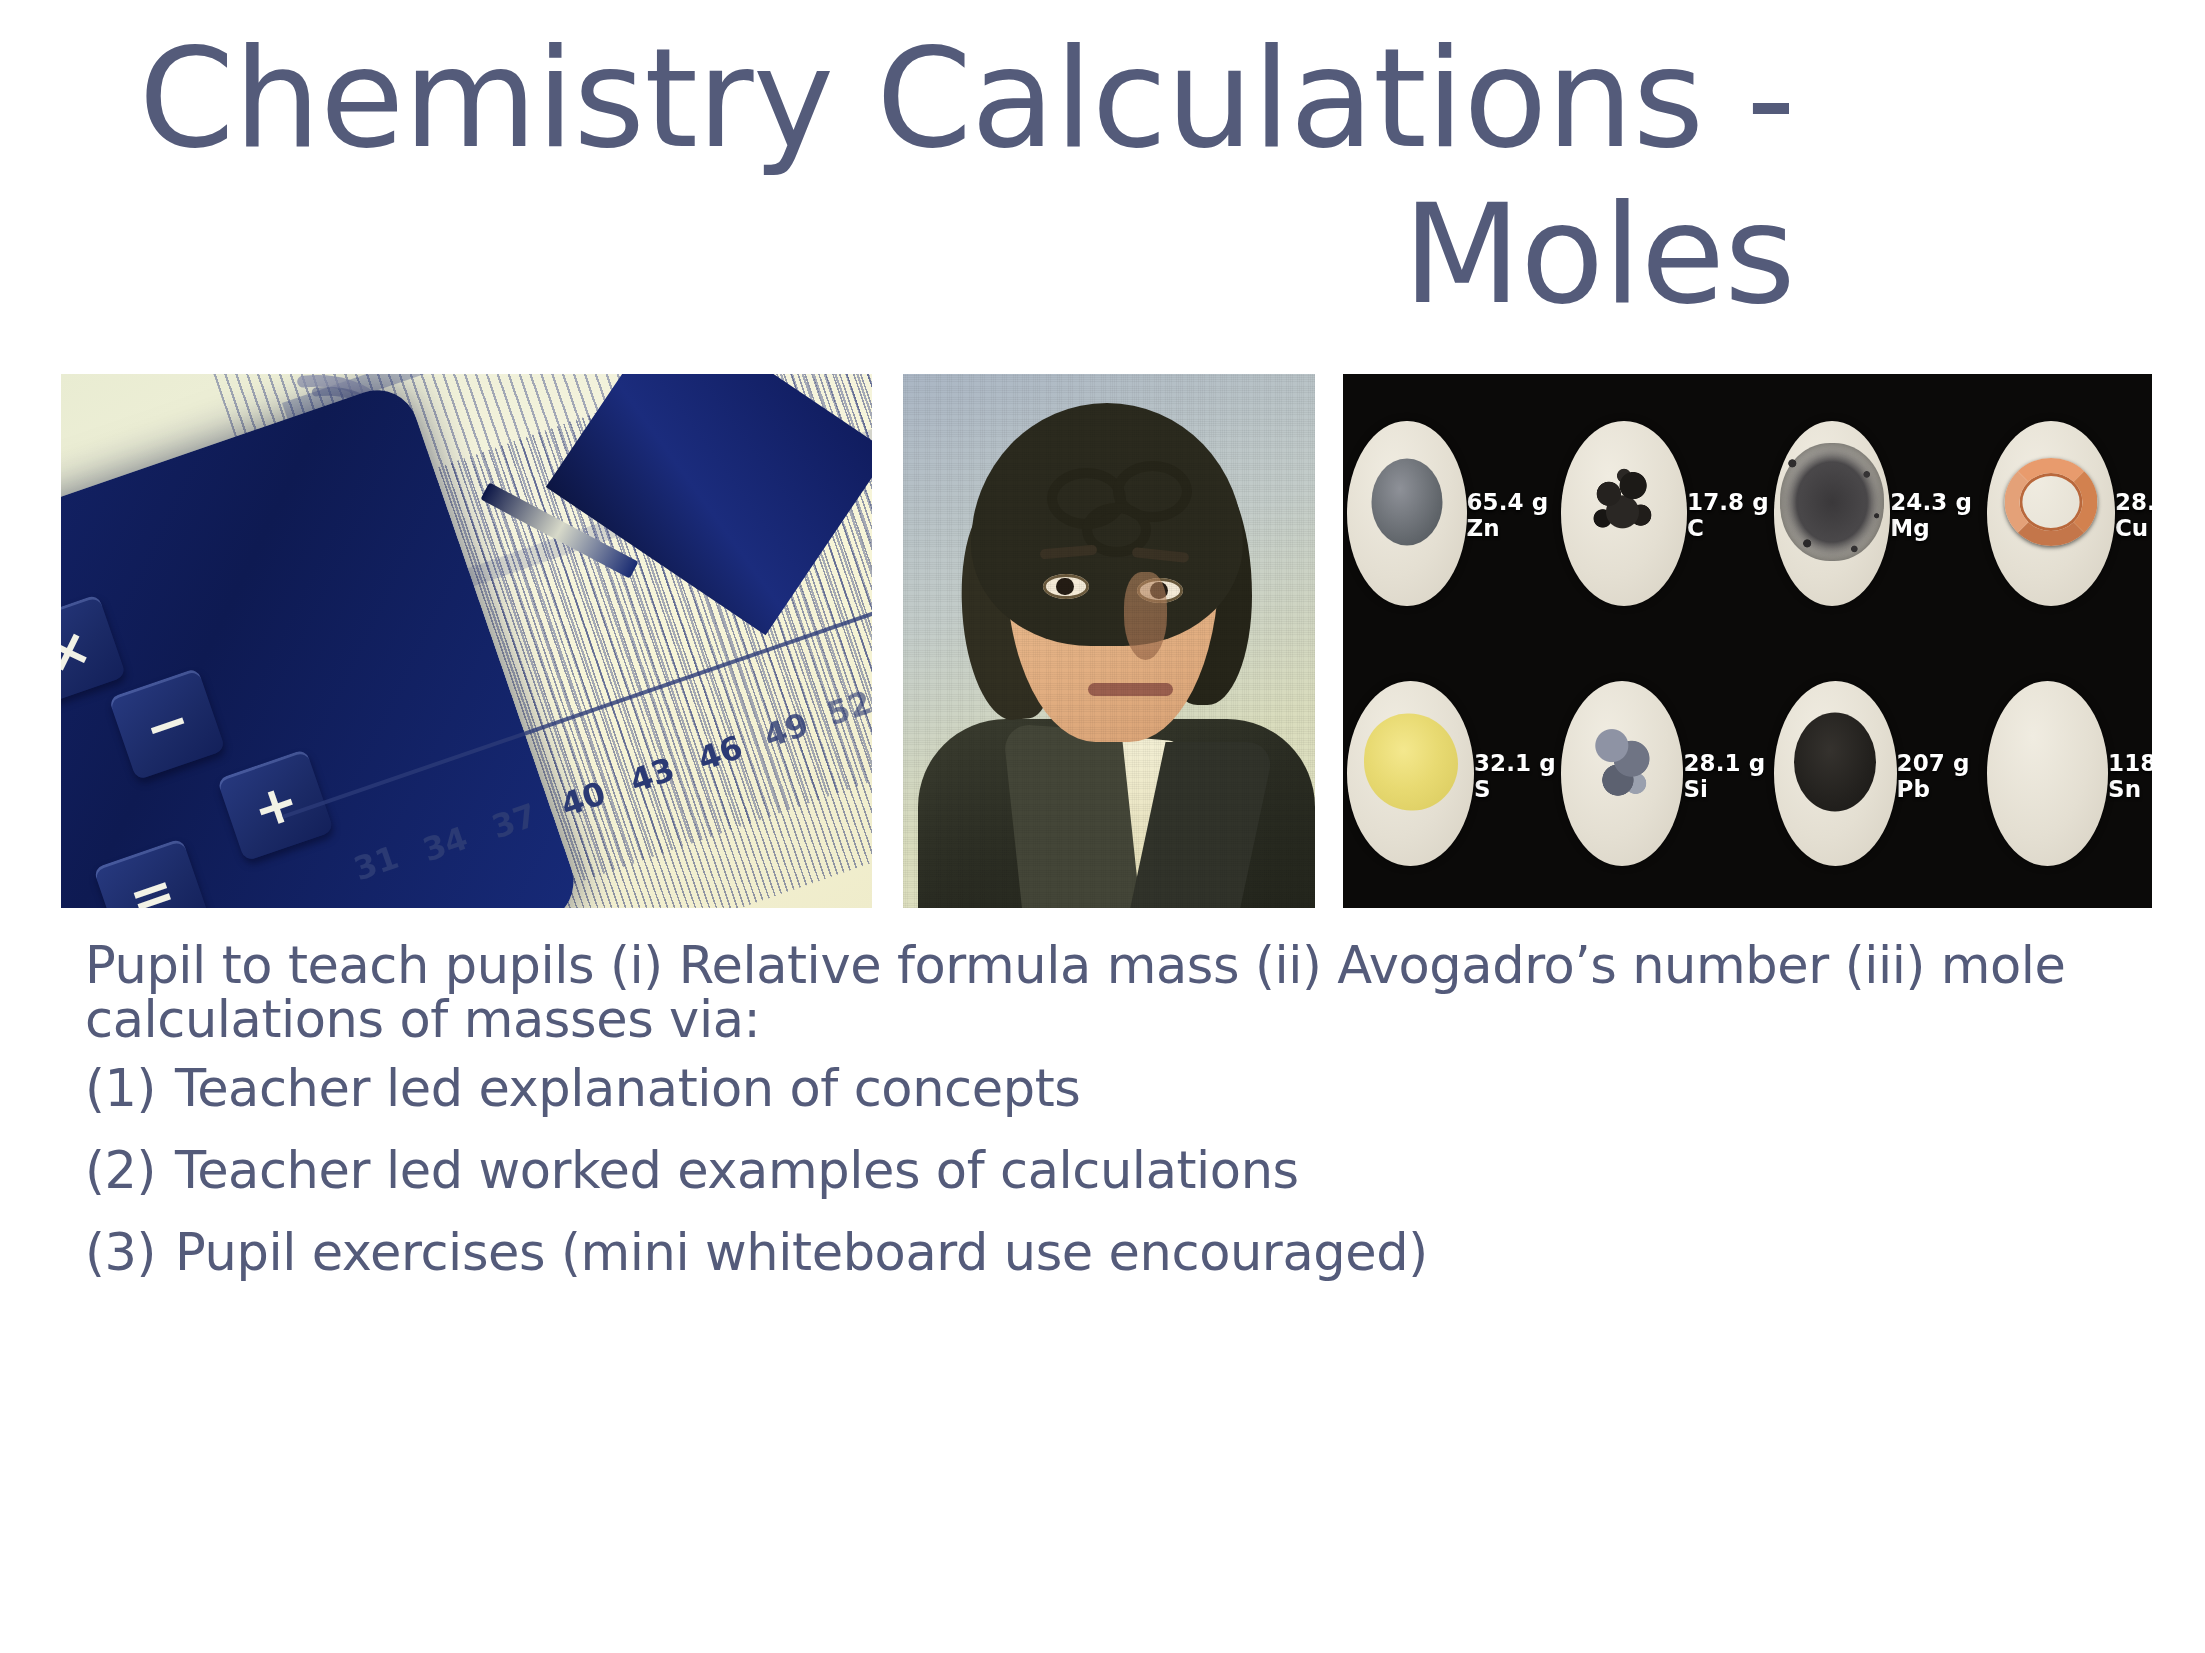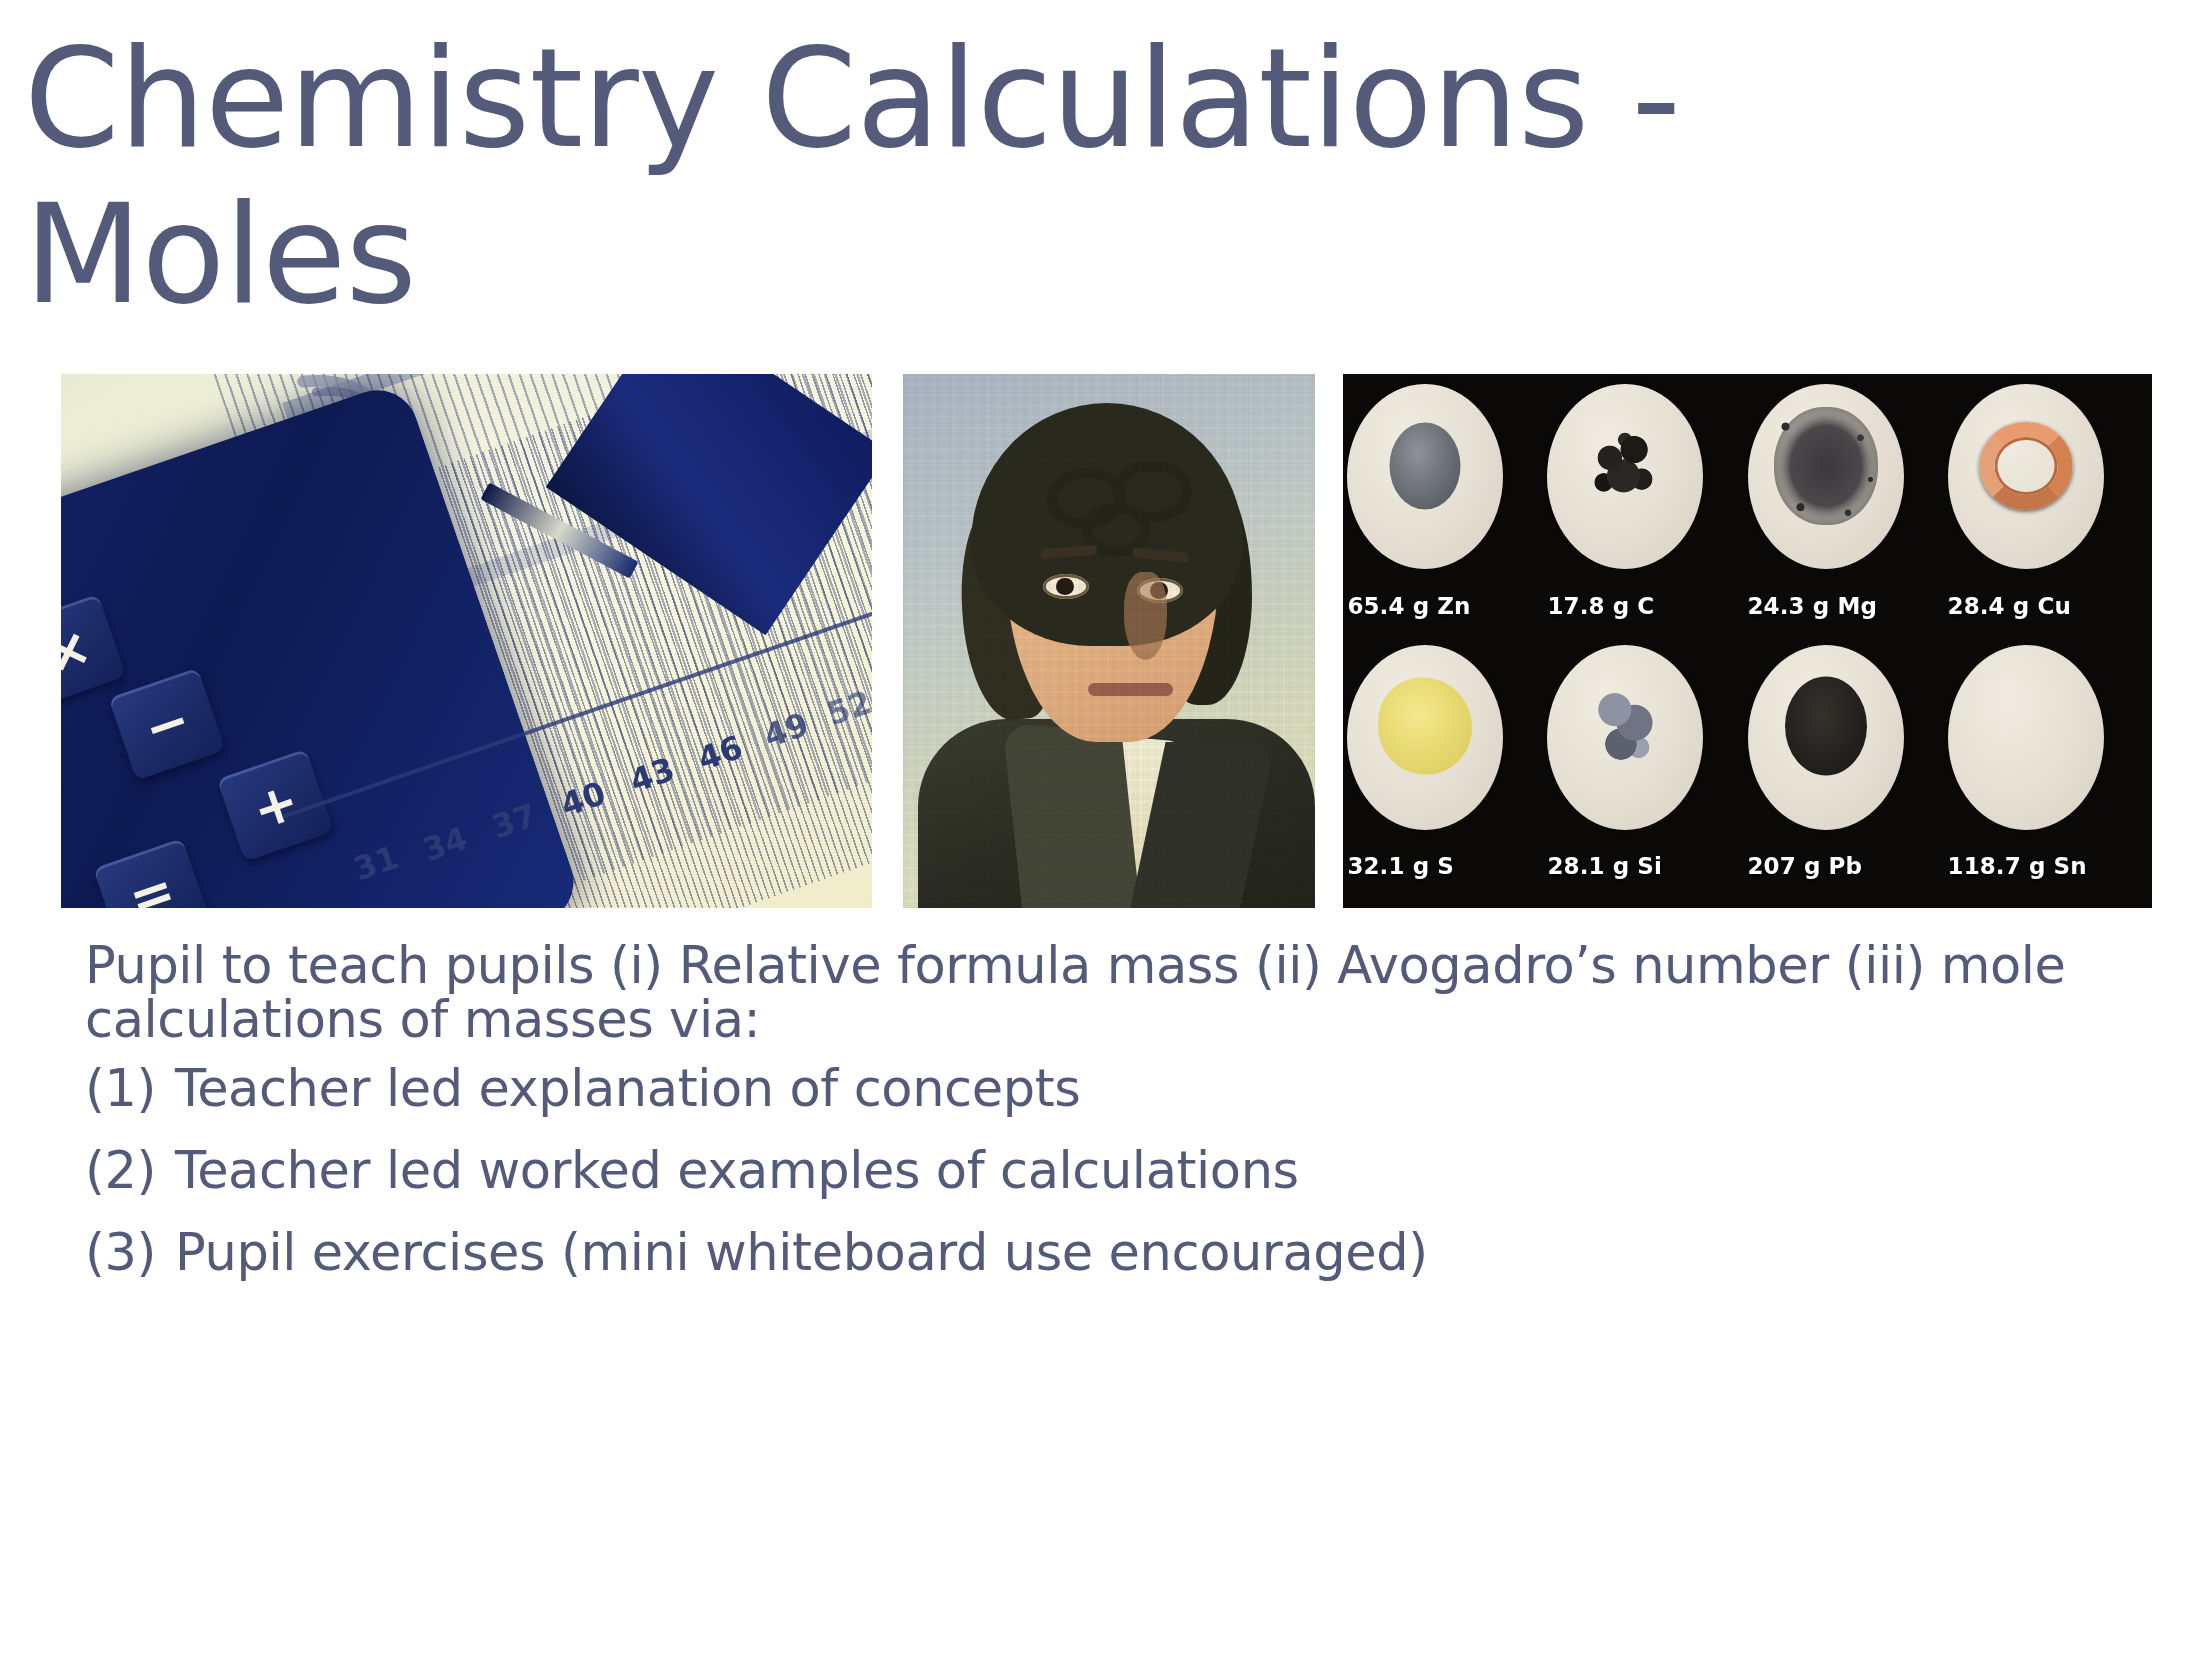--- a/index.html
+++ b/index.html
@@ -14,29 +14,28 @@
     font-family: "Liberation Sans", sans-serif;
     position: relative;
   }
 
   
   .slide-title {
     position: absolute;
     left: 0;
     top: 20.6px;
     width: 1795px;
-    text-align: left;
+    text-align: right;
     color: #545B7A;
     font-family: "DejaVu Sans", sans-serif;
     font-weight: 400;
     font-size: 137px;
     line-height: 1.14;
     letter-spacing: -0.7px;
     white-space: pre-line;
-    margin-left: 24px;
   }
 
   
   .image-strip {
     position: absolute;
     left: 61px;
     top: 374px;
     width: 2091px;
     height: 534px;
   }
@@ -263,22 +262,22 @@
     inset: 0;
     display: grid;
     grid-template-columns: repeat(4, 1fr);
     grid-template-rows: 1fr 1fr;
     padding: 7.4px 4.4px 5.9px 4.4px;
     box-sizing: border-box;
   }
   .mole-cell {
     position: relative;
     display: flex;
-    flex-direction: column;
-    gap: 16px;
+    flex-direction: row;
+    align-items: center;
   }
   .dish {
     width: 156px; height: 185px;
     background: radial-gradient(ellipse at 38% 30%, #f0ece1 0%, #e4dfd2 55%, #d6d0c2 100%);
     border-radius: 50%;
     position: relative;
     margin-top: 2.9px;
     box-shadow: 0 0 7.4px rgba(0,0,0,.5);
   }
   .sample {

